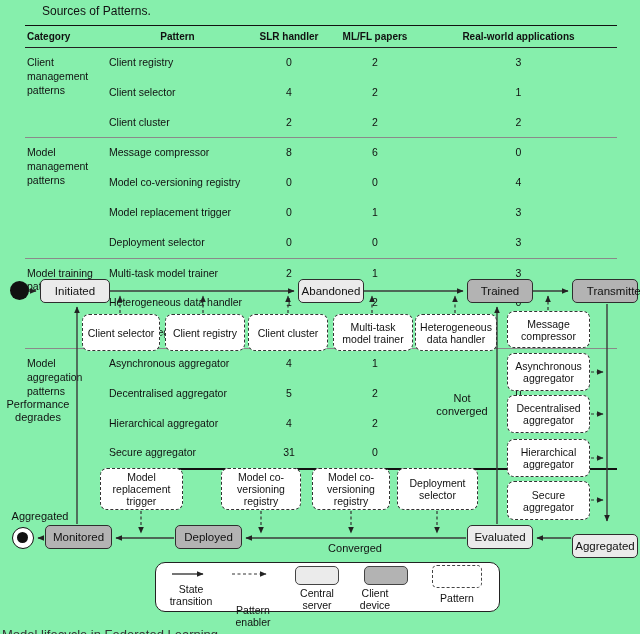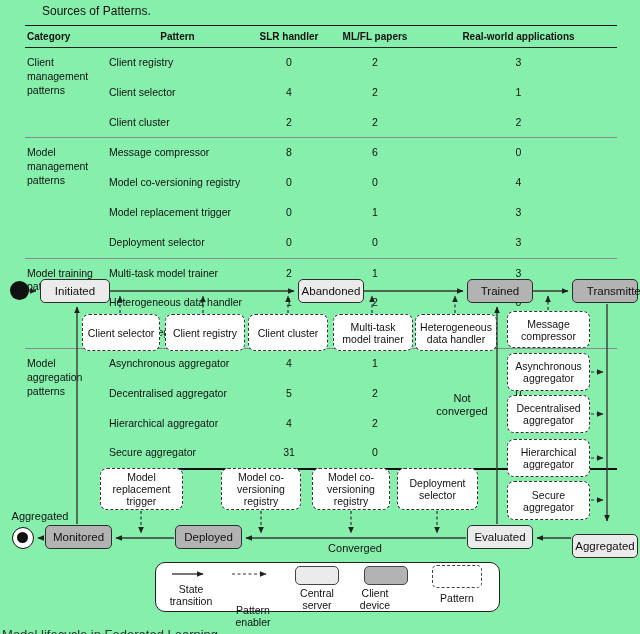--- a/index.html
+++ b/index.html
@@ -187,20 +187,21 @@
   <div class="pbox" style="left:507px;top:353px;width:83px;height:38px;">Asynchronous aggregator</div>
   <div class="pbox" style="left:507px;top:395px;width:83px;height:38px;">Decentralised aggregator</div>
   <div class="pbox" style="left:507px;top:439px;width:83px;height:38px;">Hierarchical aggregator</div>
   <div class="pbox" style="left:507px;top:481px;width:83px;height:39px;">Secure aggregator</div>
 
   <div class="pbox" style="left:100px;top:468px;width:83px;height:42px;">Model replacement trigger</div>
   <div class="pbox" style="left:221px;top:468px;width:80px;height:42px;">Model co-versioning registry</div>
   <div class="pbox" style="left:312px;top:468px;width:78px;height:42px;">Model co-versioning registry</div>
   <div class="pbox" style="left:397px;top:468px;width:81px;height:42px;">Deployment selector</div>
 
+  <div class="dlabel" style="left:2px;top:398px;width:72px;">Performance degrades</div>
   <div class="dlabel" style="left:432px;top:392px;width:60px;">Not converged</div>
   <div class="dlabel" style="left:320px;top:542px;width:70px;">Converged</div>
   <div class="dlabel" style="left:8px;top:510px;width:64px;">Aggregated</div>
 
   <div class="legend-box"></div>
   <div class="llabel" style="left:160px;top:583px;width:62px;">State transition</div>
   <div class="llabel" style="left:222px;top:604px;width:62px;">Pattern enabler</div>
   <div class="swatch light" style="left:295px;top:566px;width:44px;height:19px;"></div>
   <div class="llabel" style="left:288px;top:587px;width:58px;">Central server</div>
   <div class="swatch dark" style="left:364px;top:566px;width:44px;height:19px;"></div>

